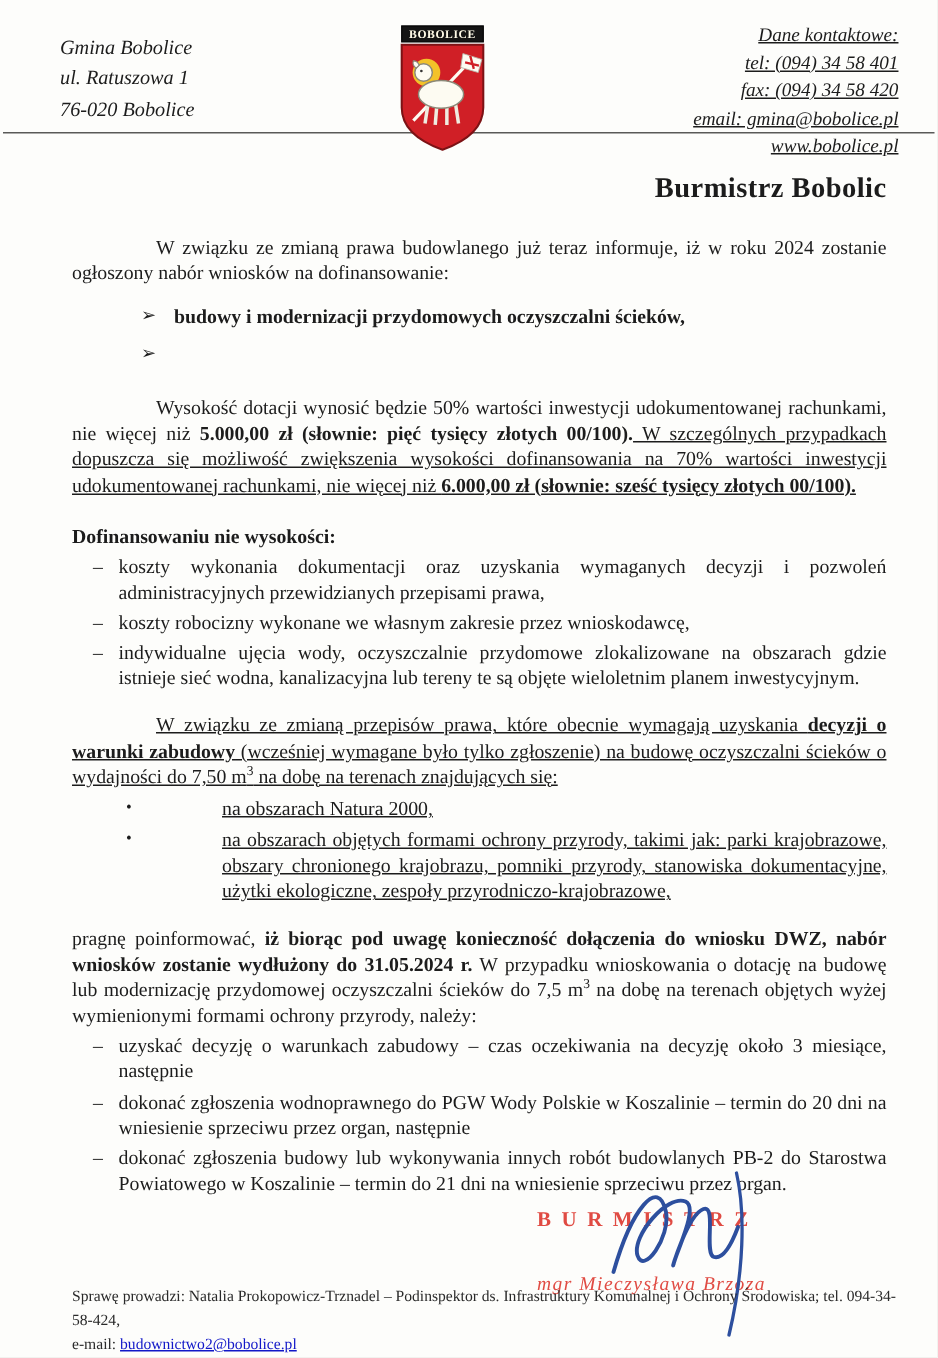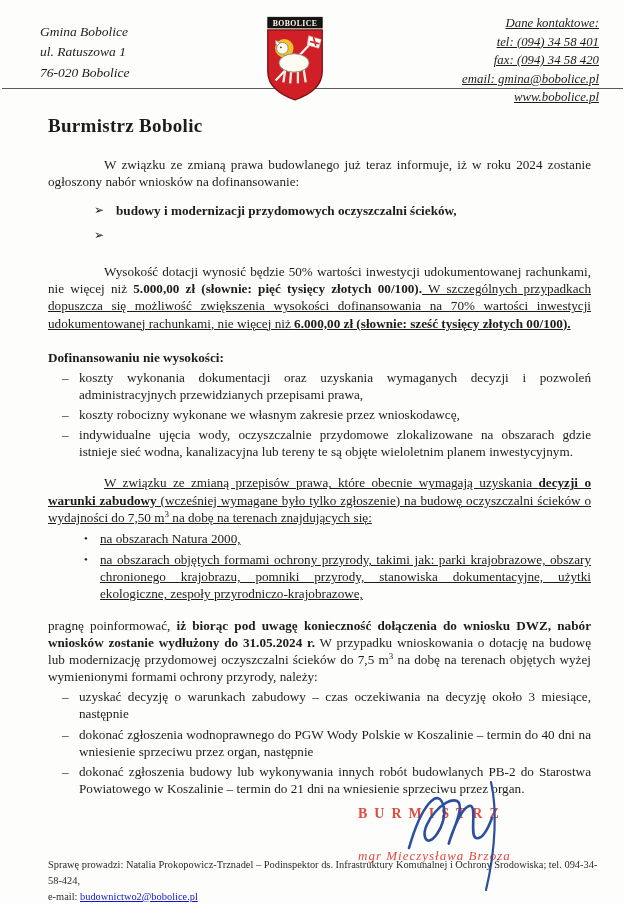--- a/index.html
+++ b/index.html
@@ -24,21 +24,21 @@
   .crest { width:70px; margin-top:6px; flex:0 0 auto; }
   .crest svg { display:block; }
   .crest-label-text {
     font-family:"Liberation Serif", serif;
     font-weight:bold; letter-spacing:.4px;
   }
   .divider { border-top:1.6px solid #5a5a58; margin:0 2px; }
   
   .content { padding:0 34px 0 48px; }
   .doc-title {
-    text-align:left; font-weight:bold; font-size:19px;
+    text-align:right; font-weight:bold; font-size:19px;
     margin-top:26px; letter-spacing:.3px;
   }
   p.para { font-size:13.2px; line-height:1.3; text-align:justify; }
   .indent { text-indent:56px; }
   .u { text-decoration:underline; }
   b { font-weight:bold; }
   sup { font-size:9px; line-height:0; }
   .mt-lg { margin-top:19px; }
   .mt-md { margin-top:14px; }
   
@@ -47,21 +47,21 @@
   .arrow-item .marker { width:22px; flex:0 0 auto; font-weight:normal; font-size:12px; padding-top:1px; }
   
   .dash-list { margin:2px 0 0 14px; }
   .dash-item { display:flex; font-size:13.2px; line-height:1.3; margin-top:3px; }
   .dash-item .marker { width:17px; flex:0 0 auto; text-align:left; }
   .dash-item p { text-align:justify; flex:1; }
   
   .dot-list { margin:3px 0 0 36px; }
   .dot-item { display:flex; font-size:13.2px; line-height:1.3; margin-top:4px; }
   .dot-item .marker { width:16px; flex:0 0 auto; font-size:11px; padding-top:1px; }
-  .dot-item p { text-align:justify; flex:1; text-decoration:underline; }
+  .dot-item p { text-align:justify; flex:1; text-decoration:underline;margin-left:48px; }
   .section-heading { font-weight:bold; font-size:13.2px; margin-top:18px; }
   
   .stamp { position:absolute; top:806px; right:52px; width:215px; color:#e04b43; }
   .stamp-title { font-weight:bold; font-size:14px; letter-spacing:7px; }
   .stamp-name { font-style:italic; font-size:13px; margin-top:26px; letter-spacing:1px; }
   .signature-svg { position:absolute; top:768px; right:58px; pointer-events:none; }
   
   .footer {
     position:absolute; left:48px; right:26px; bottom:0;
     font-size:10.4px; line-height:1.55; color:#2a2a2a;
@@ -159,21 +159,21 @@
 
     <p class="para mt-md"><span>pragnę poinformować, </span><b>iż biorąc pod uwagę konieczność dołączenia do wniosku DWZ, nabór wniosków zostanie wydłużony do 31.05.2024 r.</b><span> W przypadku wnioskowania o dotację na budowę lub modernizację przydomowej oczyszczalni ścieków do 7,5 m</span><sup>3</sup><span> na dobę na terenach objętych wyżej wymienionymi formami ochrony przyrody, należy:</span></p>
 
     <div class="dash-list">
       <div class="dash-item">
         <span class="marker">–</span>
         <p>uzyskać decyzję o warunkach zabudowy – czas oczekiwania na decyzję około 3 miesiące, następnie</p>
       </div>
       <div class="dash-item">
         <span class="marker">–</span>
-        <p>dokonać zgłoszenia wodnoprawnego do PGW Wody Polskie w Koszalinie – termin do 40 dni na wniesienie sprzeciwu przez organ, następnie</p>
+        <p>dokonać zgłoszenia wodnoprawnego do PGW Wody Polskie w Koszalinie – termin do 20 dni na wniesienie sprzeciwu przez organ, następnie</p>
       </div>
       <div class="dash-item">
         <span class="marker">–</span>
         <p>dokonać zgłoszenia budowy lub wykonywania innych robót budowlanych PB-2 do Starostwa Powiatowego w Koszalinie – termin do 21 dni na wniesienie sprzeciwu przez organ.</p>
       </div>
     </div>
   </div>
 
   <div class="stamp">
     <div class="stamp-title">BURMISTRZ</div>

